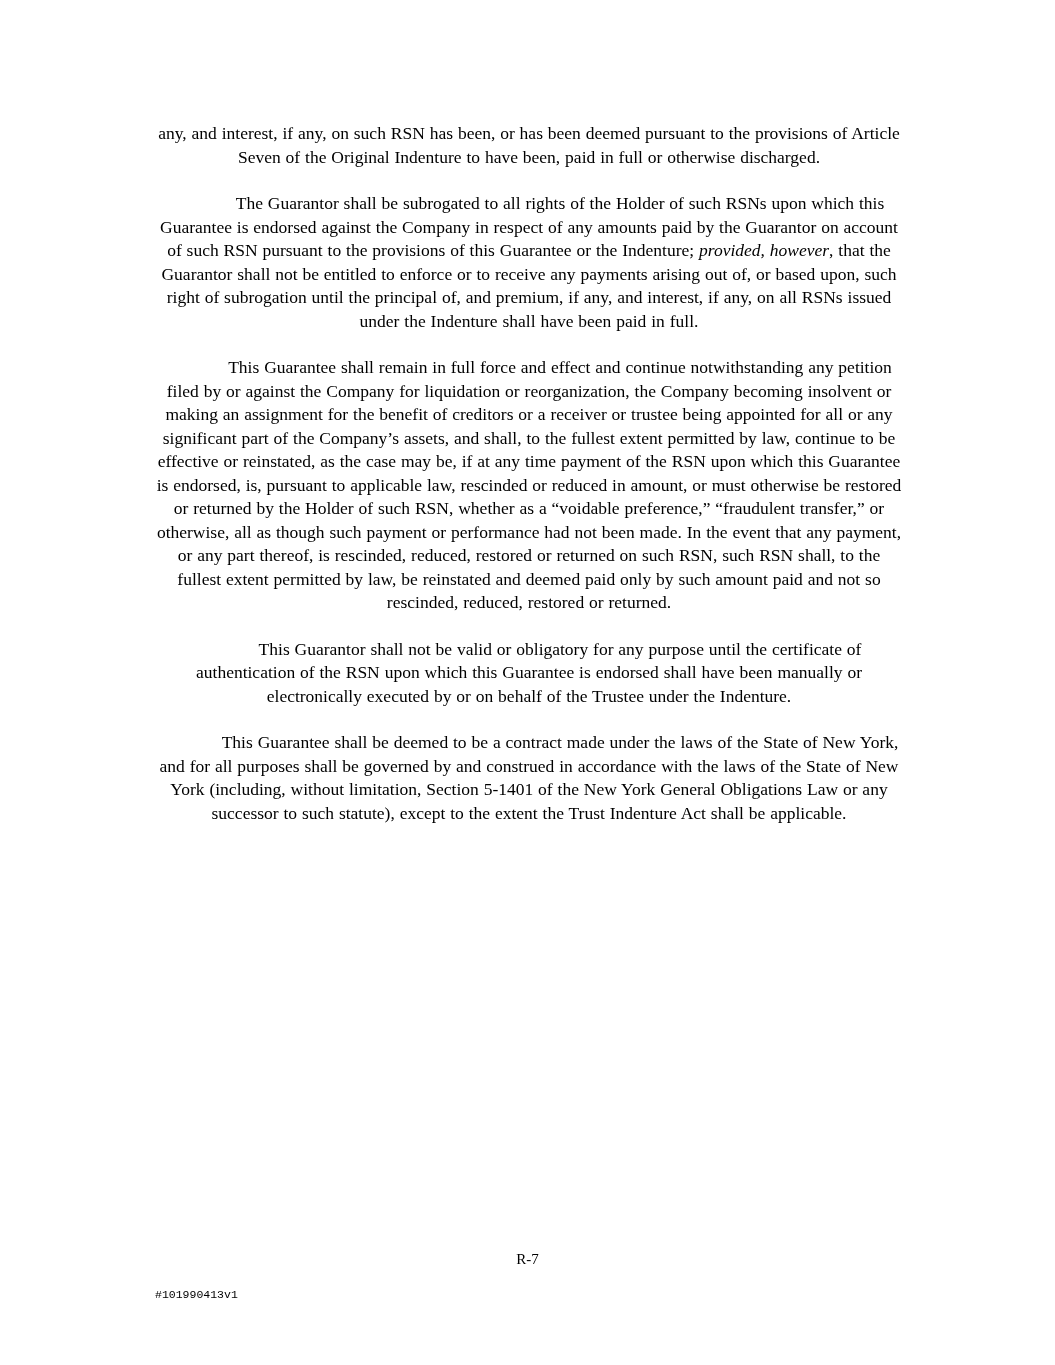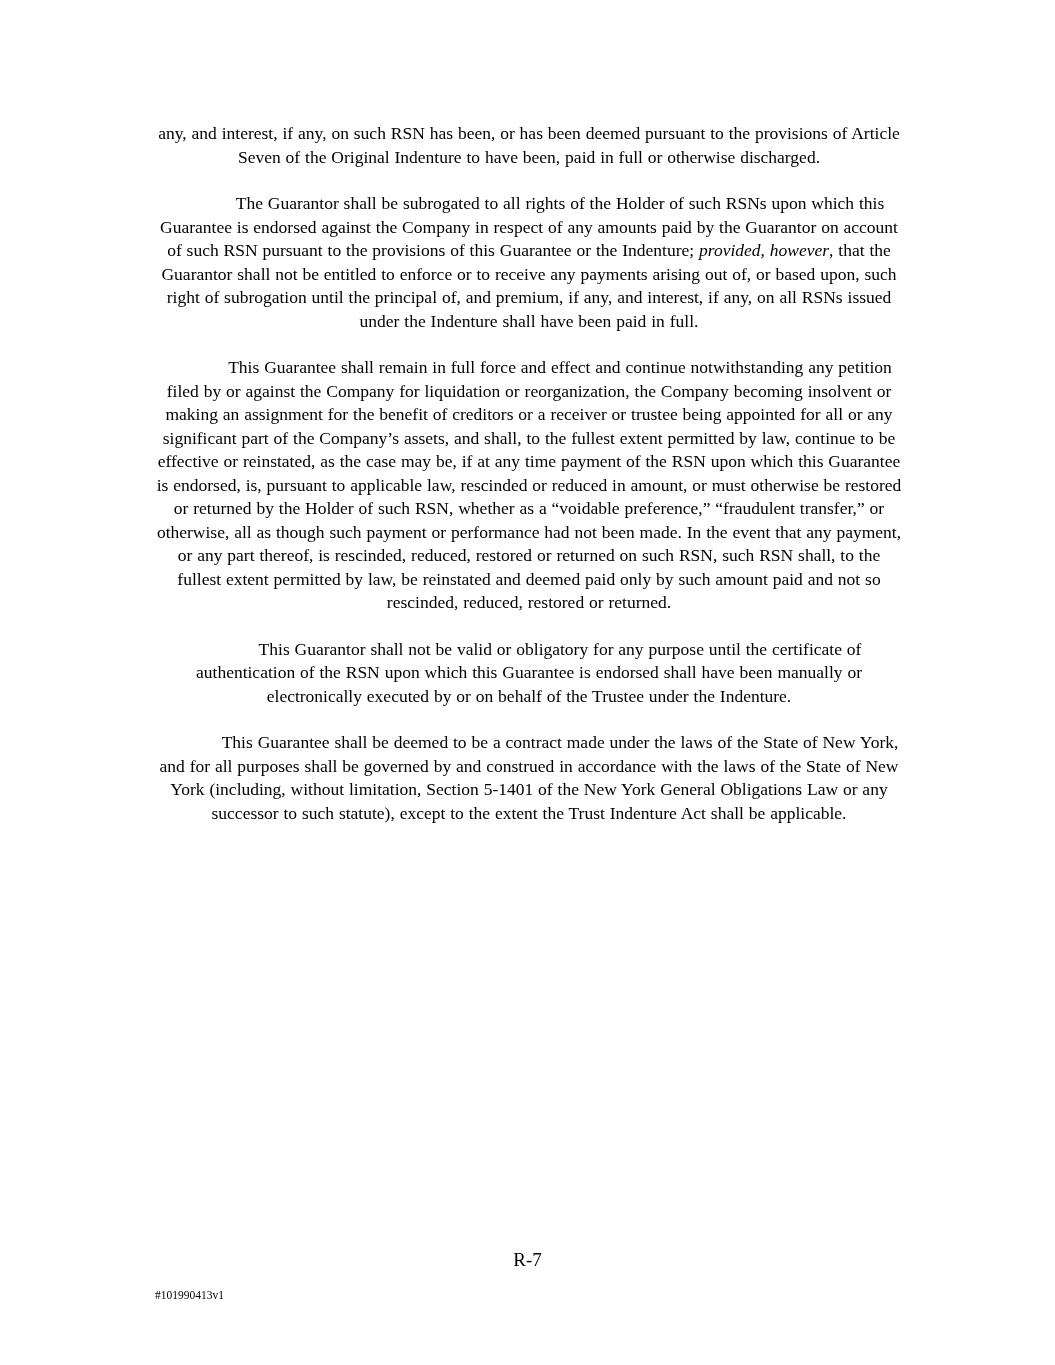--- a/index.html
+++ b/index.html
@@ -34,29 +34,30 @@
   }
   .italic {
     font-style: italic;
   }
   .footer-page-number {
     position: absolute;
     top: 1248px;
     left: 0;
     width: 1055px;
     text-align: center;
-    font-size: 19px;
+    font-size: 15px;
     line-height: 23.5px;
   }
   .footer-doc-id {
     position: absolute;
     top: 1288px;
     left: 155px;
     font-size: 11.5px;
     line-height: 14px;
+    font-family: Liberation Mono, monospace;
   }
 </style>
 </head>
 <body>
 
 <div class="page">
   <div class="content" id="paragraphs">
       <p class="para"><span class="">any, and interest, if any, on such RSN has been, or has been deemed pursuant to the provisions of Article Seven of the Original Indenture to have been, paid in full or otherwise discharged.</span></p>
       <p class="para indent"><span class="">The Guarantor shall be subrogated to all rights of the Holder of such RSNs upon which this Guarantee is endorsed against the Company in respect of any amounts paid by the Guarantor on account of such RSN pursuant to the provisions of this Guarantee or the Indenture; </span><span class="italic">provided, however</span><span class="">, that the Guarantor shall not be entitled to enforce or to receive any payments arising out of, or based upon, such right of subrogation until the principal of, and premium, if any, and interest, if any, on all RSNs issued under the Indenture shall have been paid in full.</span></p>
       <p class="para indent"><span class="">This Guarantee shall remain in full force and effect and continue notwithstanding any petition filed by or against the Company for liquidation or reorganization, the Company becoming insolvent or making an assignment for the benefit of creditors or a receiver or trustee being appointed for all or any significant part of the Company’s assets, and shall, to the fullest extent permitted by law, continue to be effective or reinstated, as the case may be, if at any time payment of the RSN upon which this Guarantee is endorsed, is, pursuant to applicable law, rescinded or reduced in amount, or must otherwise be restored or returned by the Holder of such RSN, whether as a “voidable preference,” “fraudulent transfer,” or otherwise, all as though such payment or performance had not been made. In the event that any payment, or any part thereof, is rescinded, reduced, restored or returned on such RSN, such RSN shall, to the fullest extent permitted by law, be reinstated and deemed paid only by such amount paid and not so rescinded, reduced, restored or returned.</span></p>

